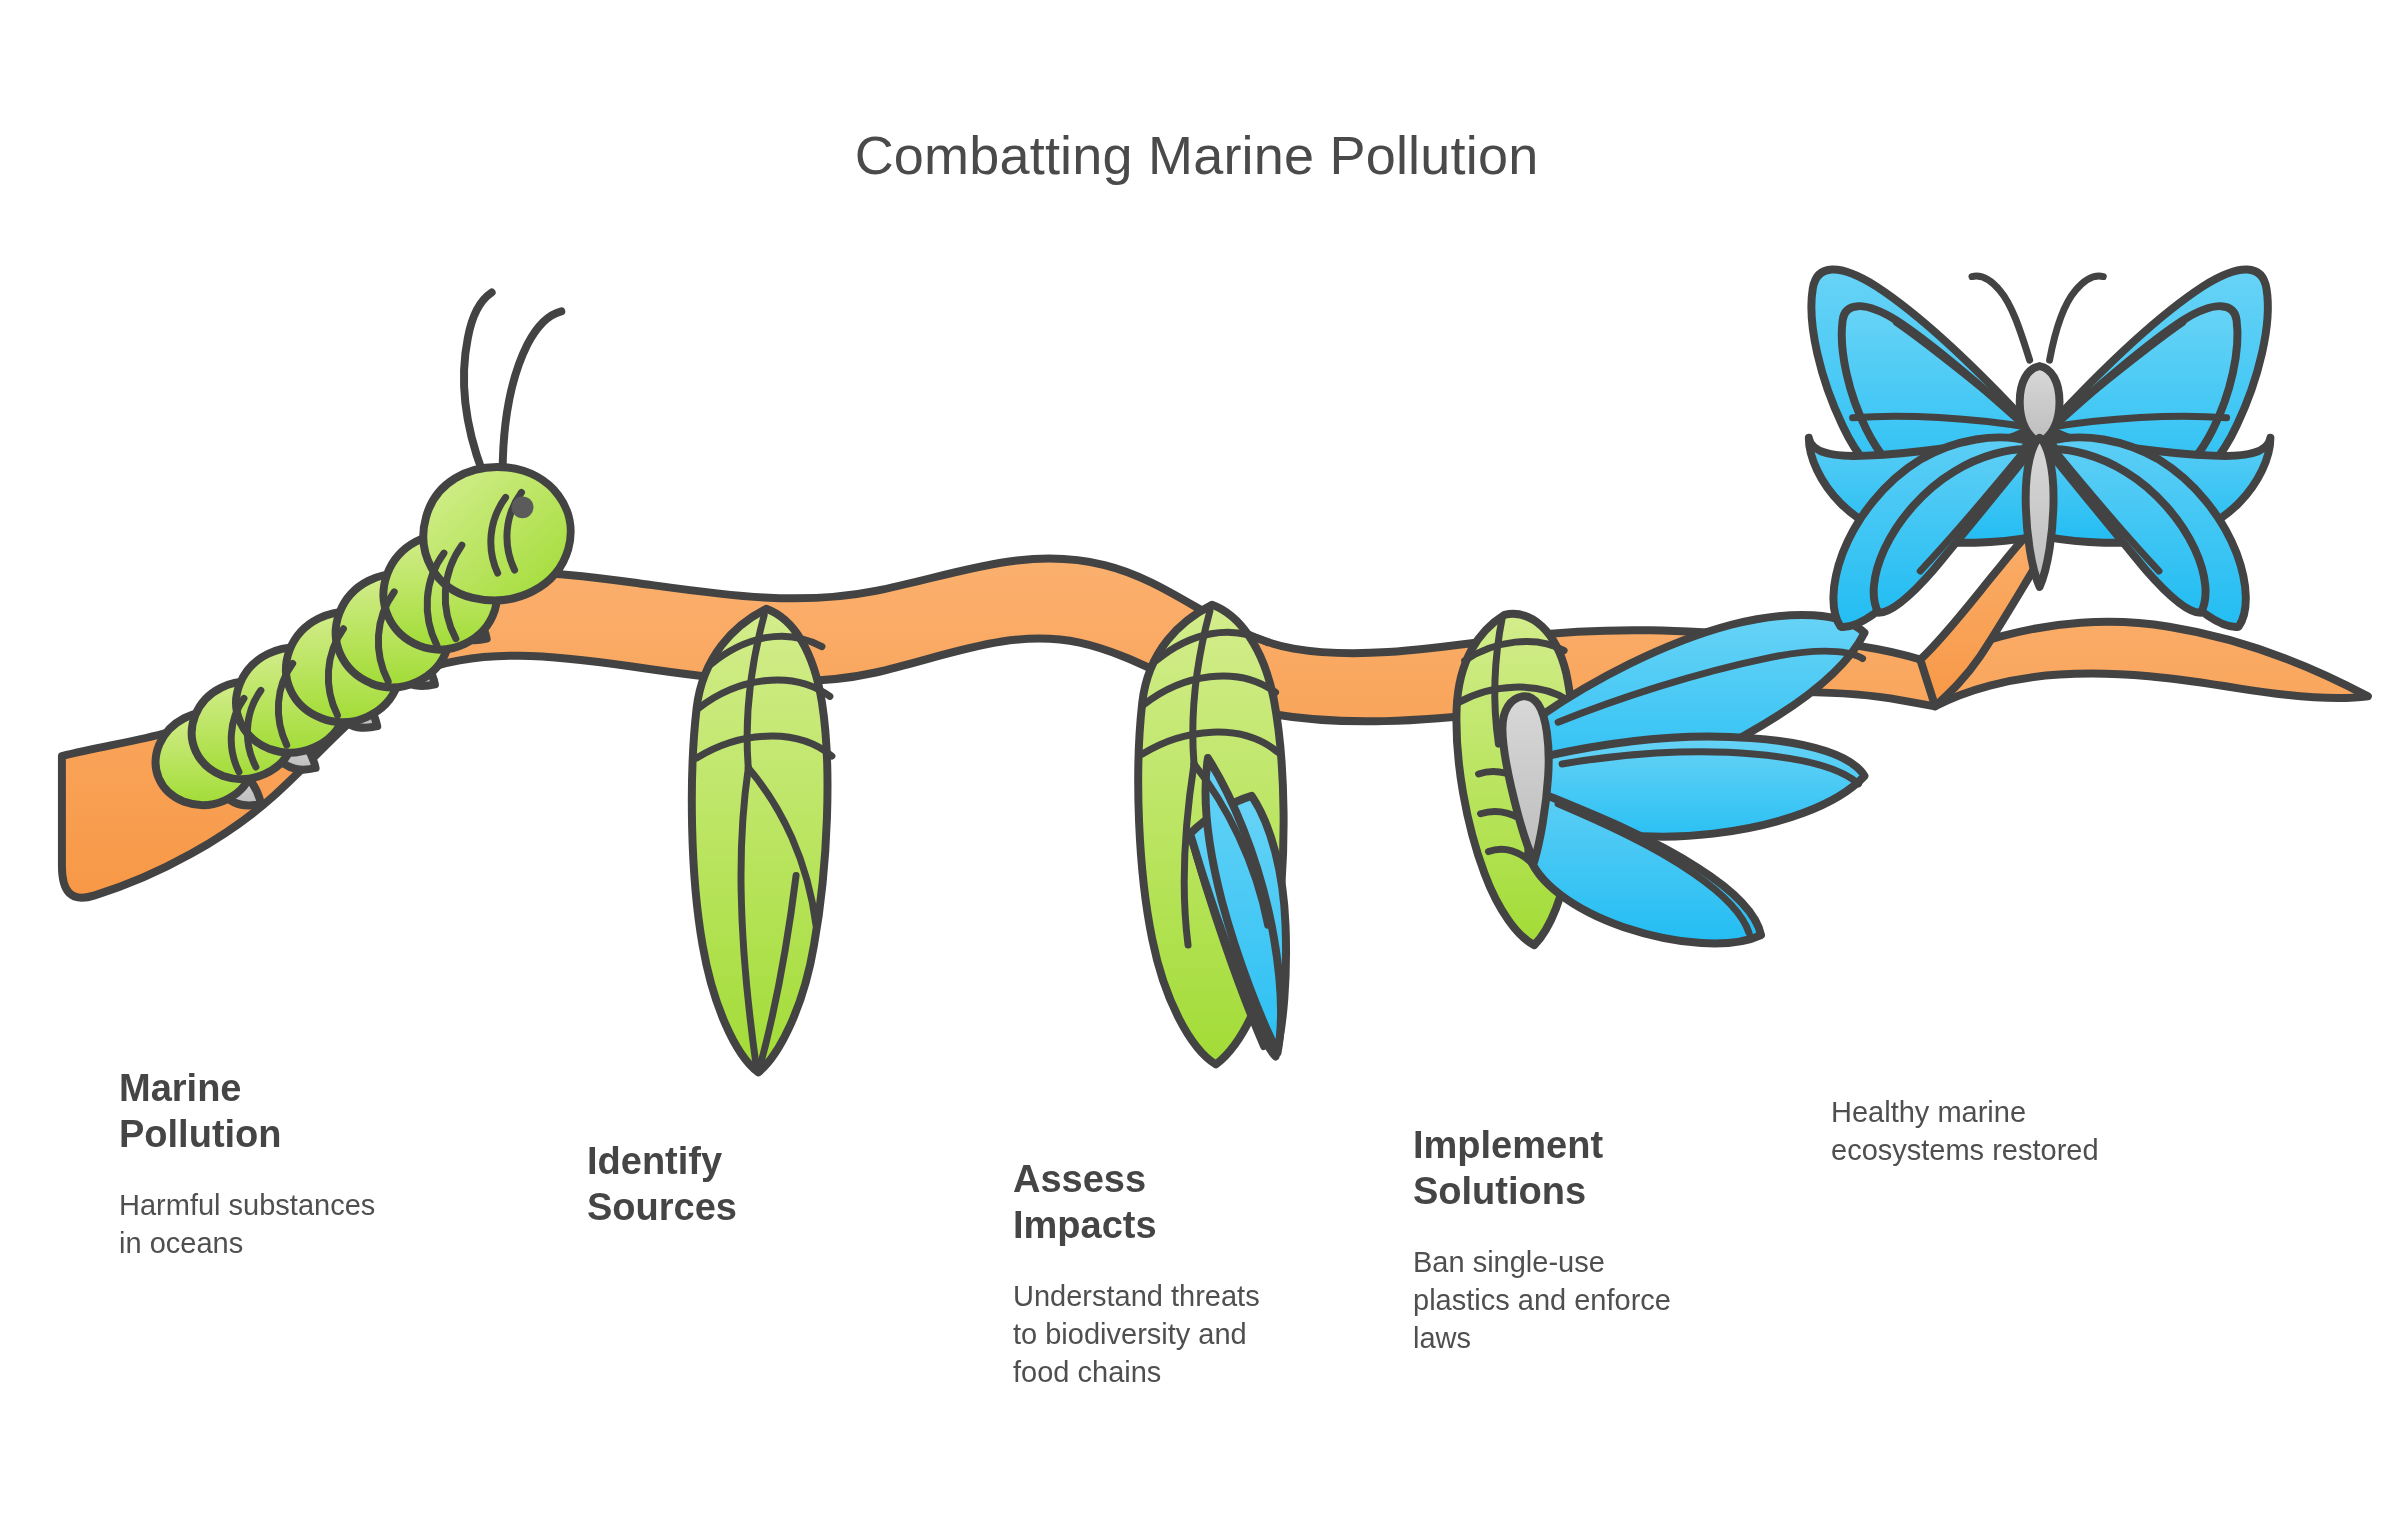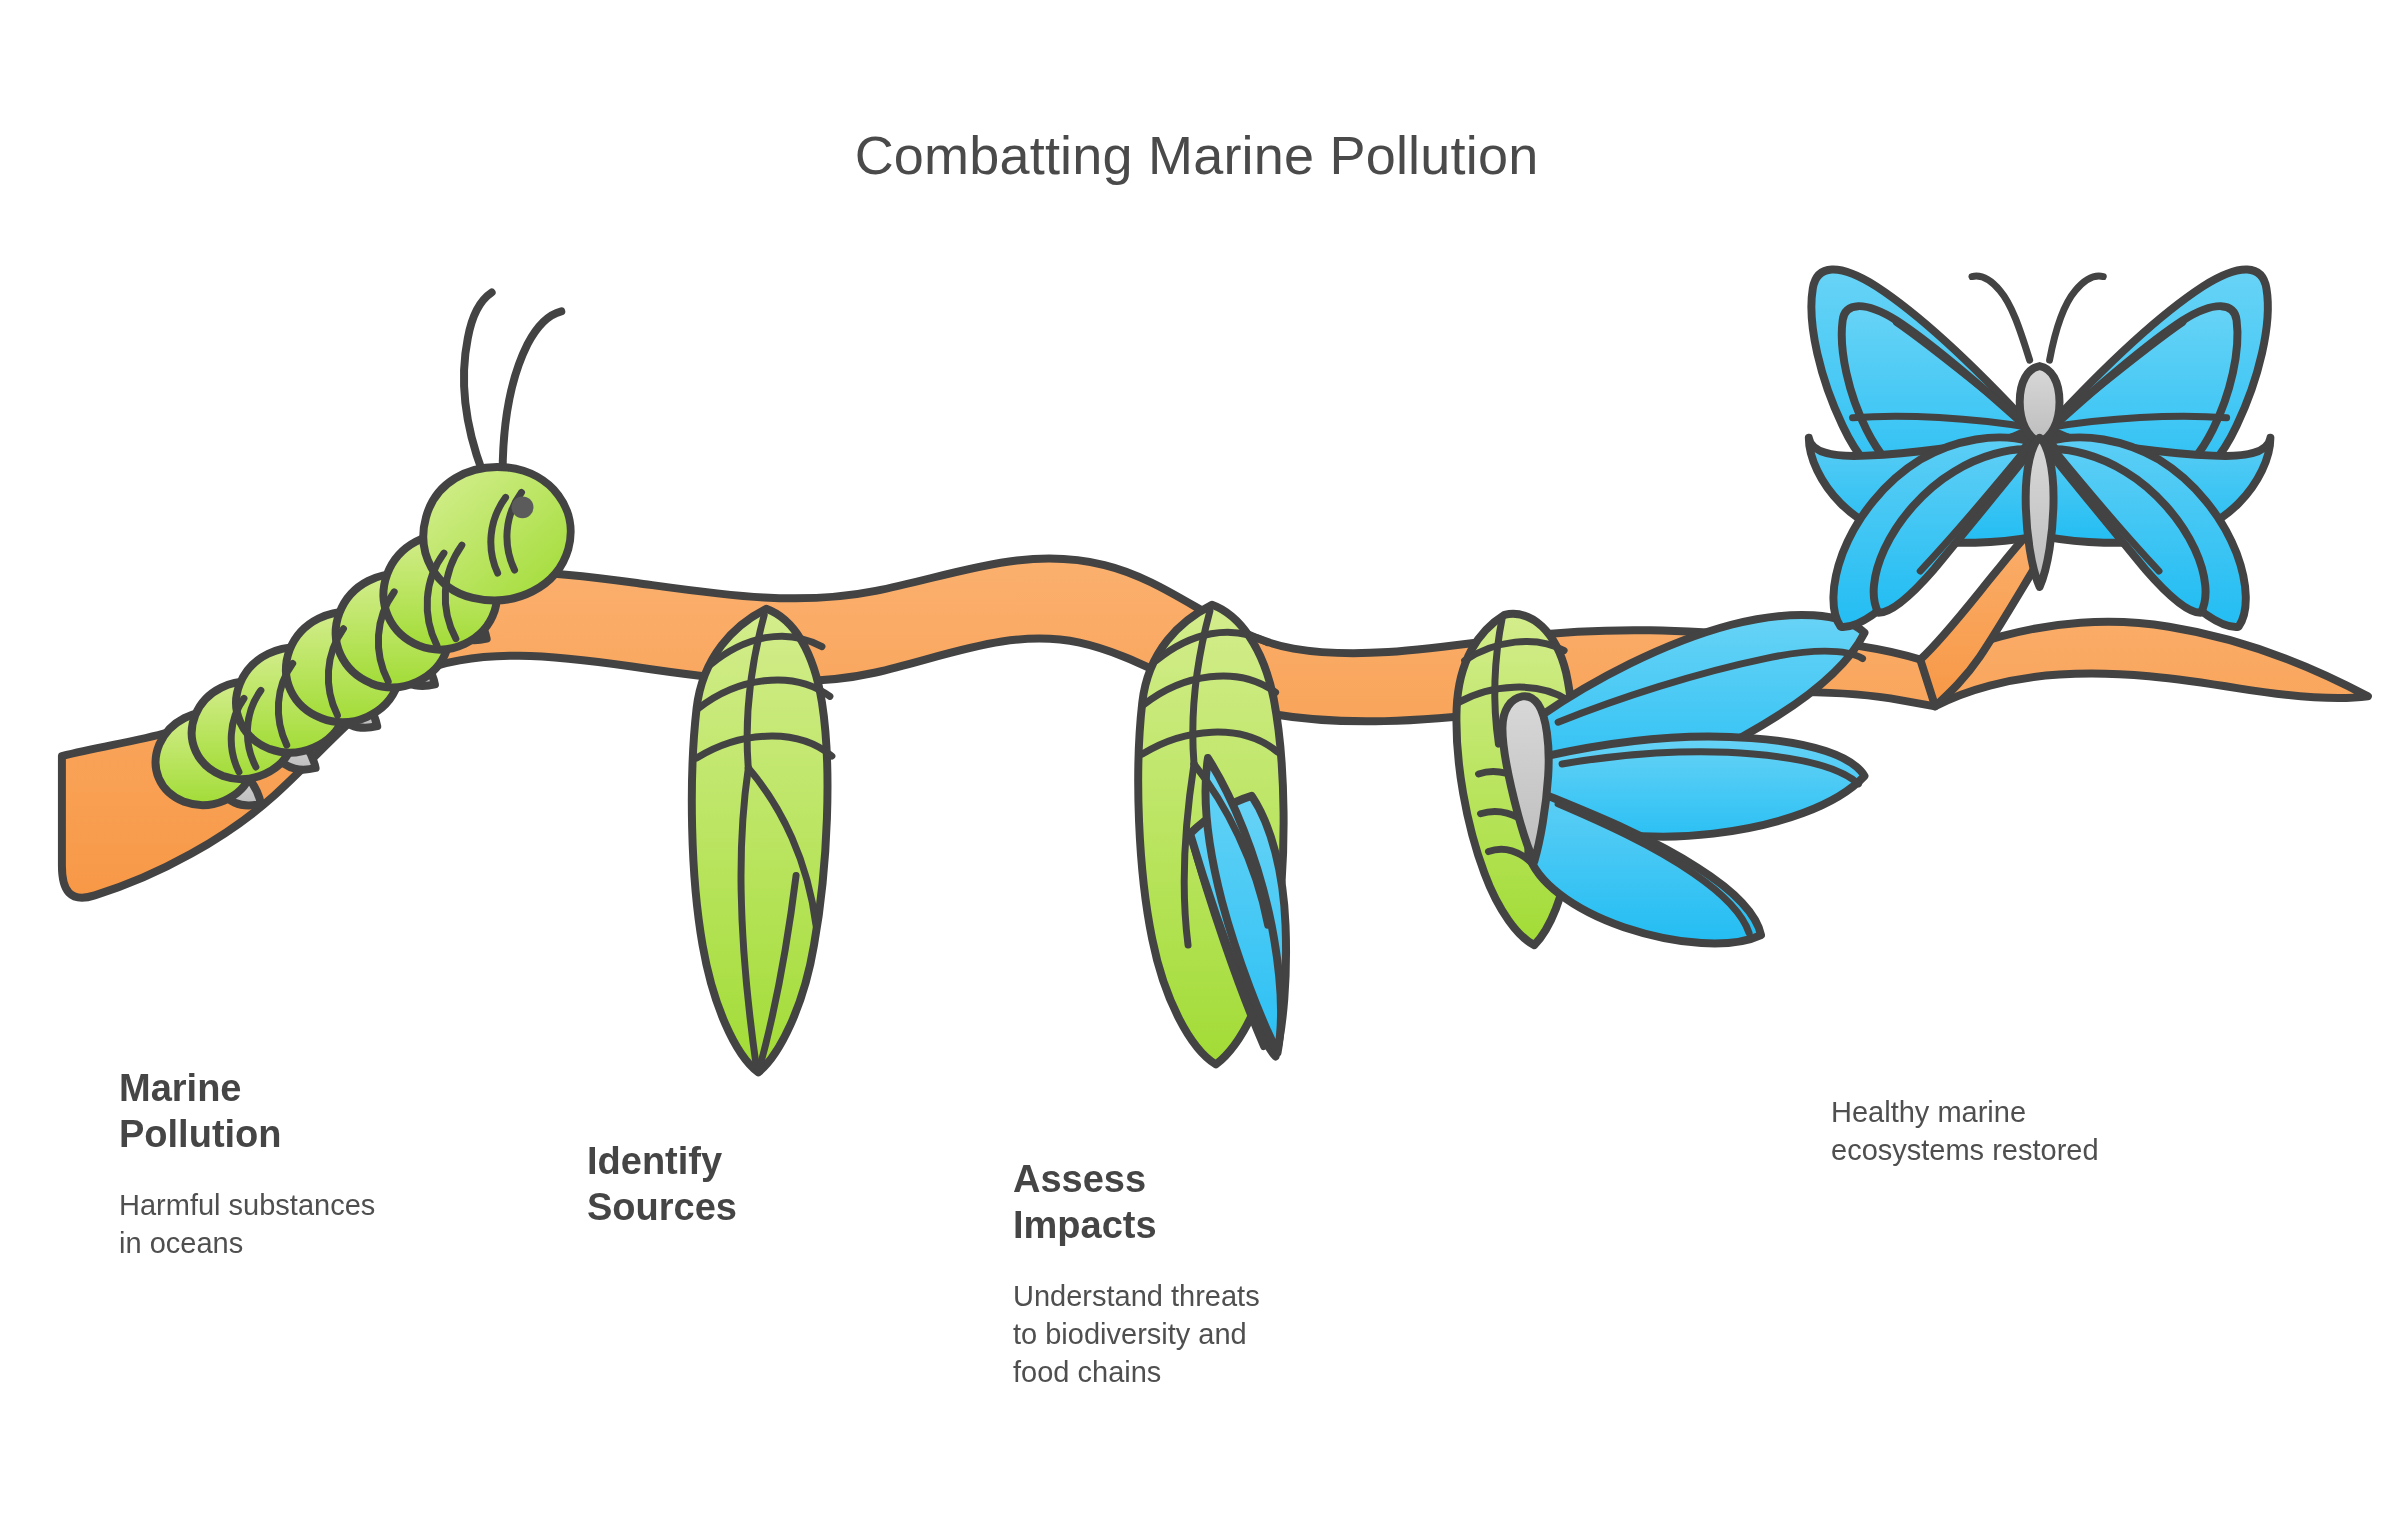--- a/index.html
+++ b/index.html
@@ -405,20 +405,27 @@
   </div>
 
   <div class="label-block" style="left:1013px; top:1156px; width:418px;">
     <div class="label-title">Assess
 Impacts</div>
     <div class="label-desc">Understand threats
 to biodiversity and
 food chains</div>
   </div>
 
+  <div class="label-block" style="left:1413px; top:1122px; width:428px;">
+    <div class="label-title">Implement
+Solutions</div>
+    <div class="label-desc">Ban single-use
+plastics and enforce
+laws</div>
+  </div>
 
   <div class="label-block" style="left:1831px; top:1065px; width:428px;">
     <div class="label-desc">Healthy marine
 ecosystems restored</div>
   </div>
 
 </div>
 
 
 </body></html>

